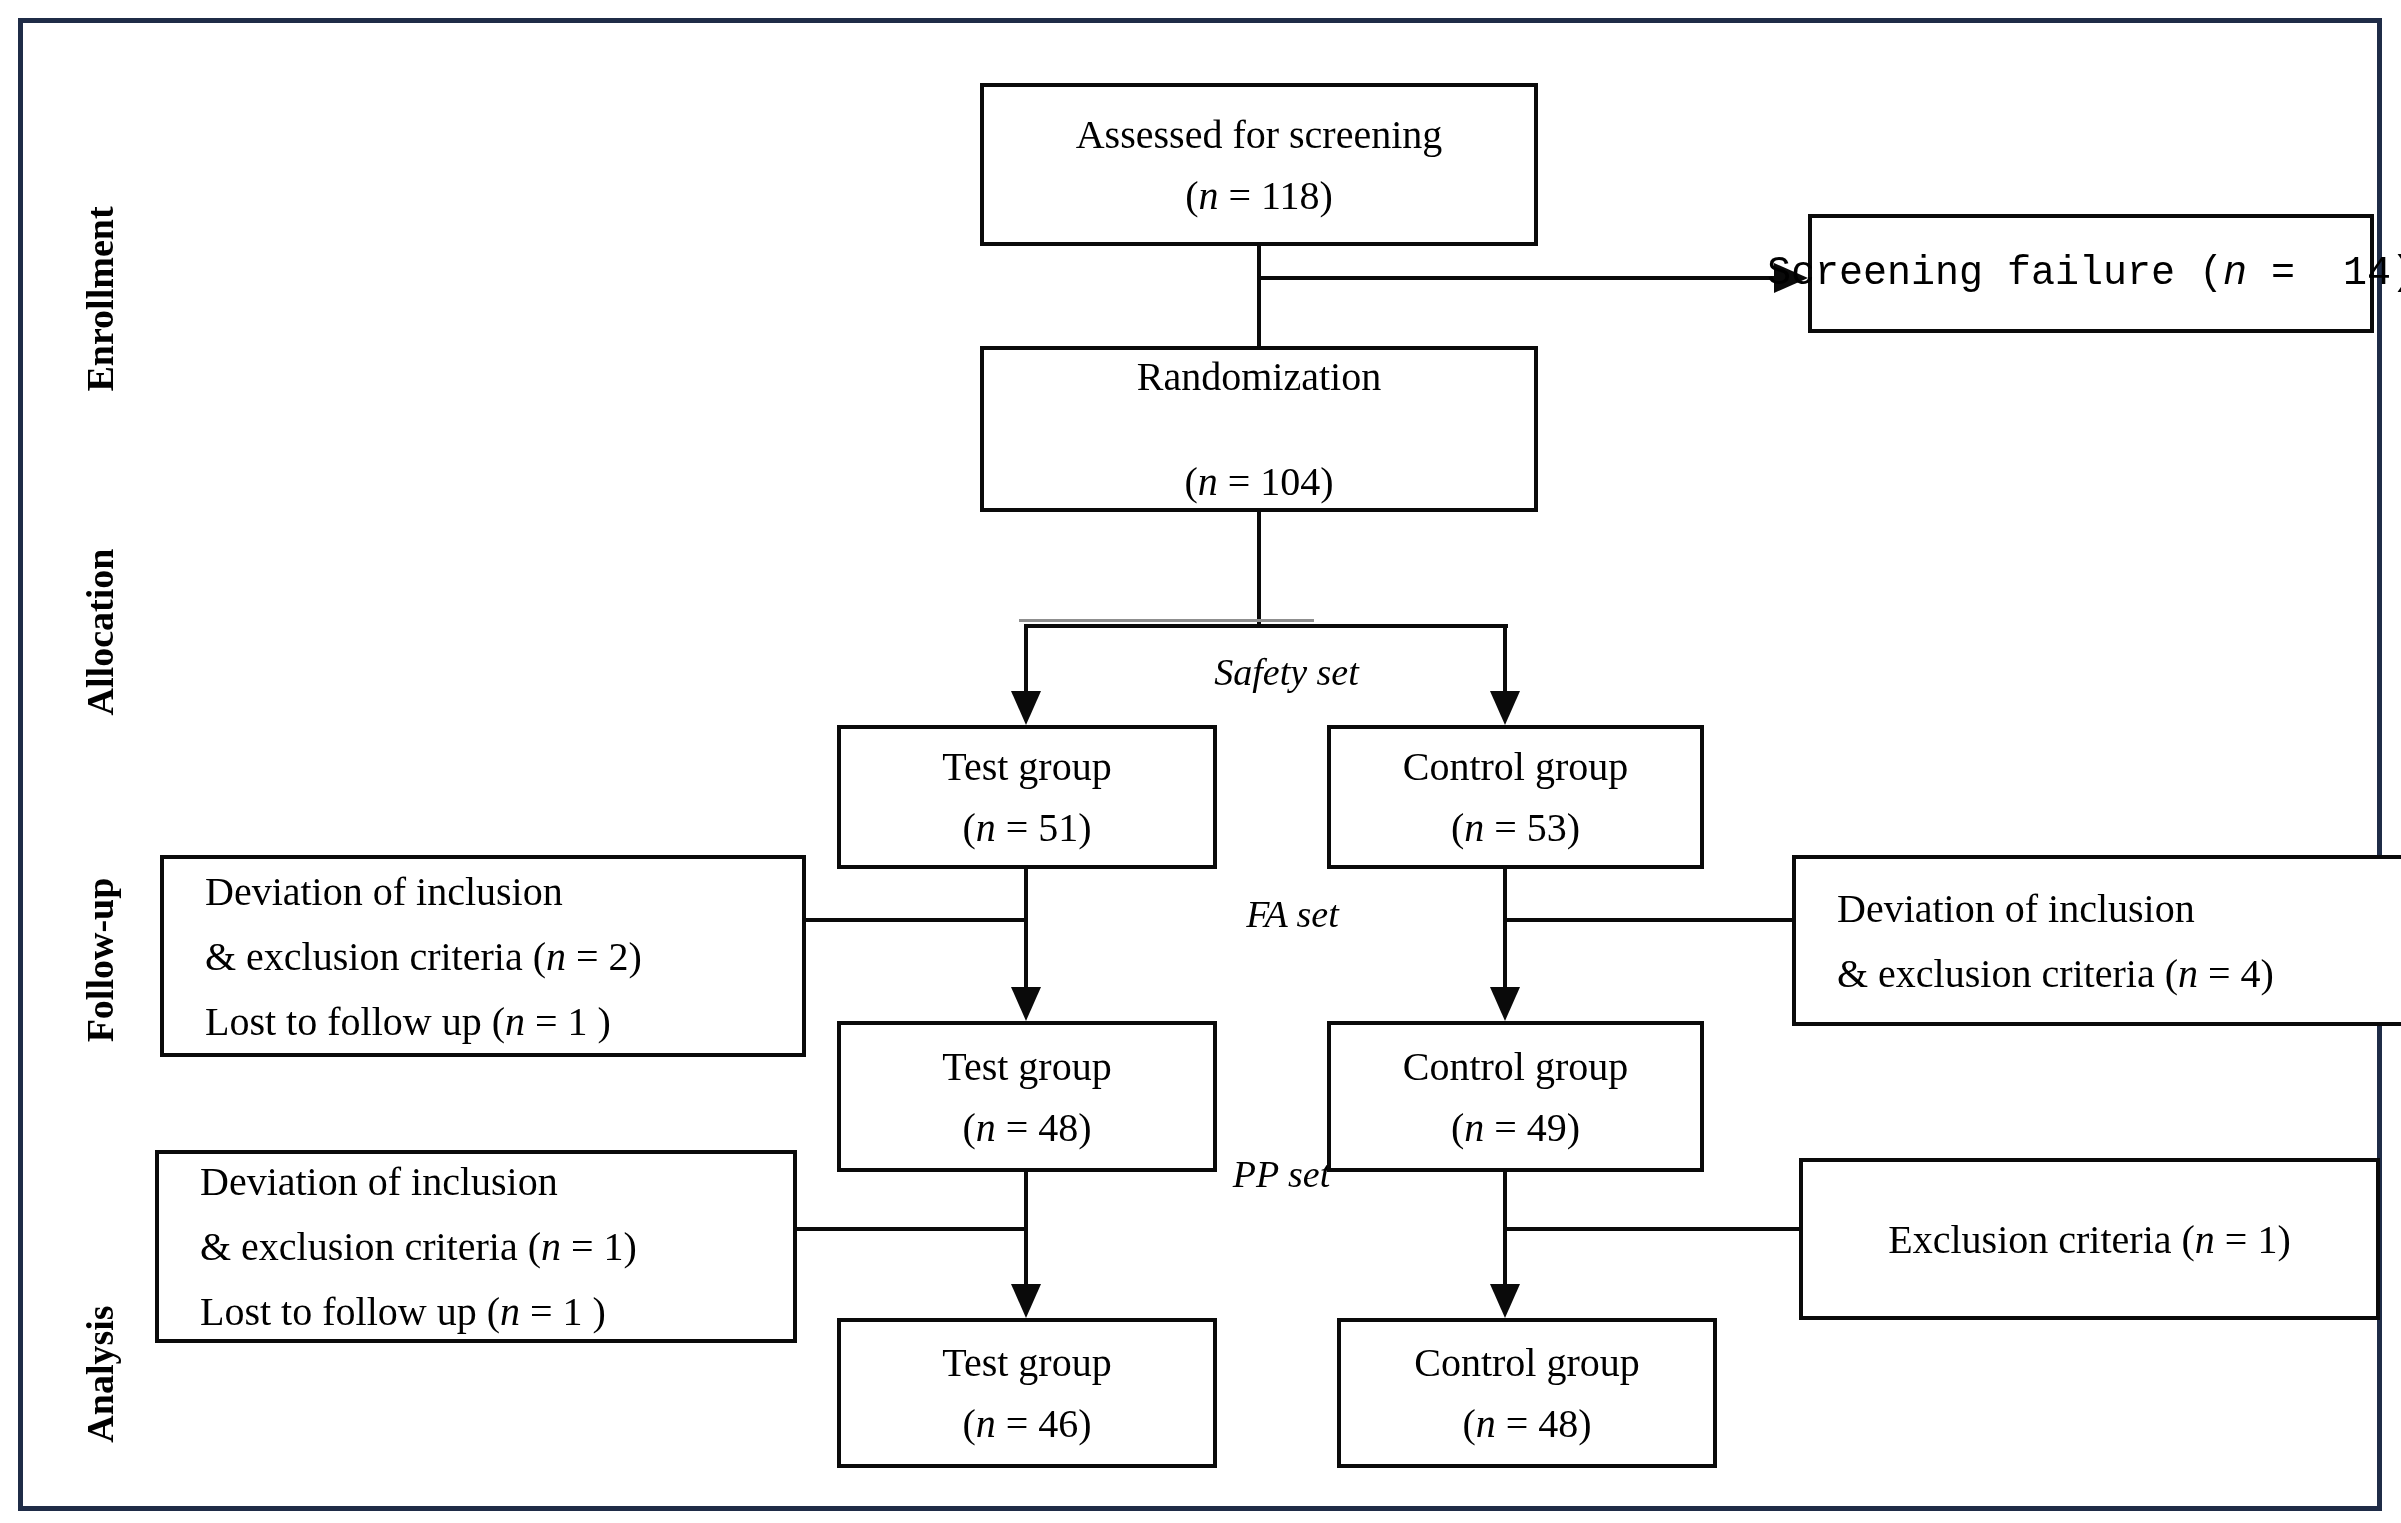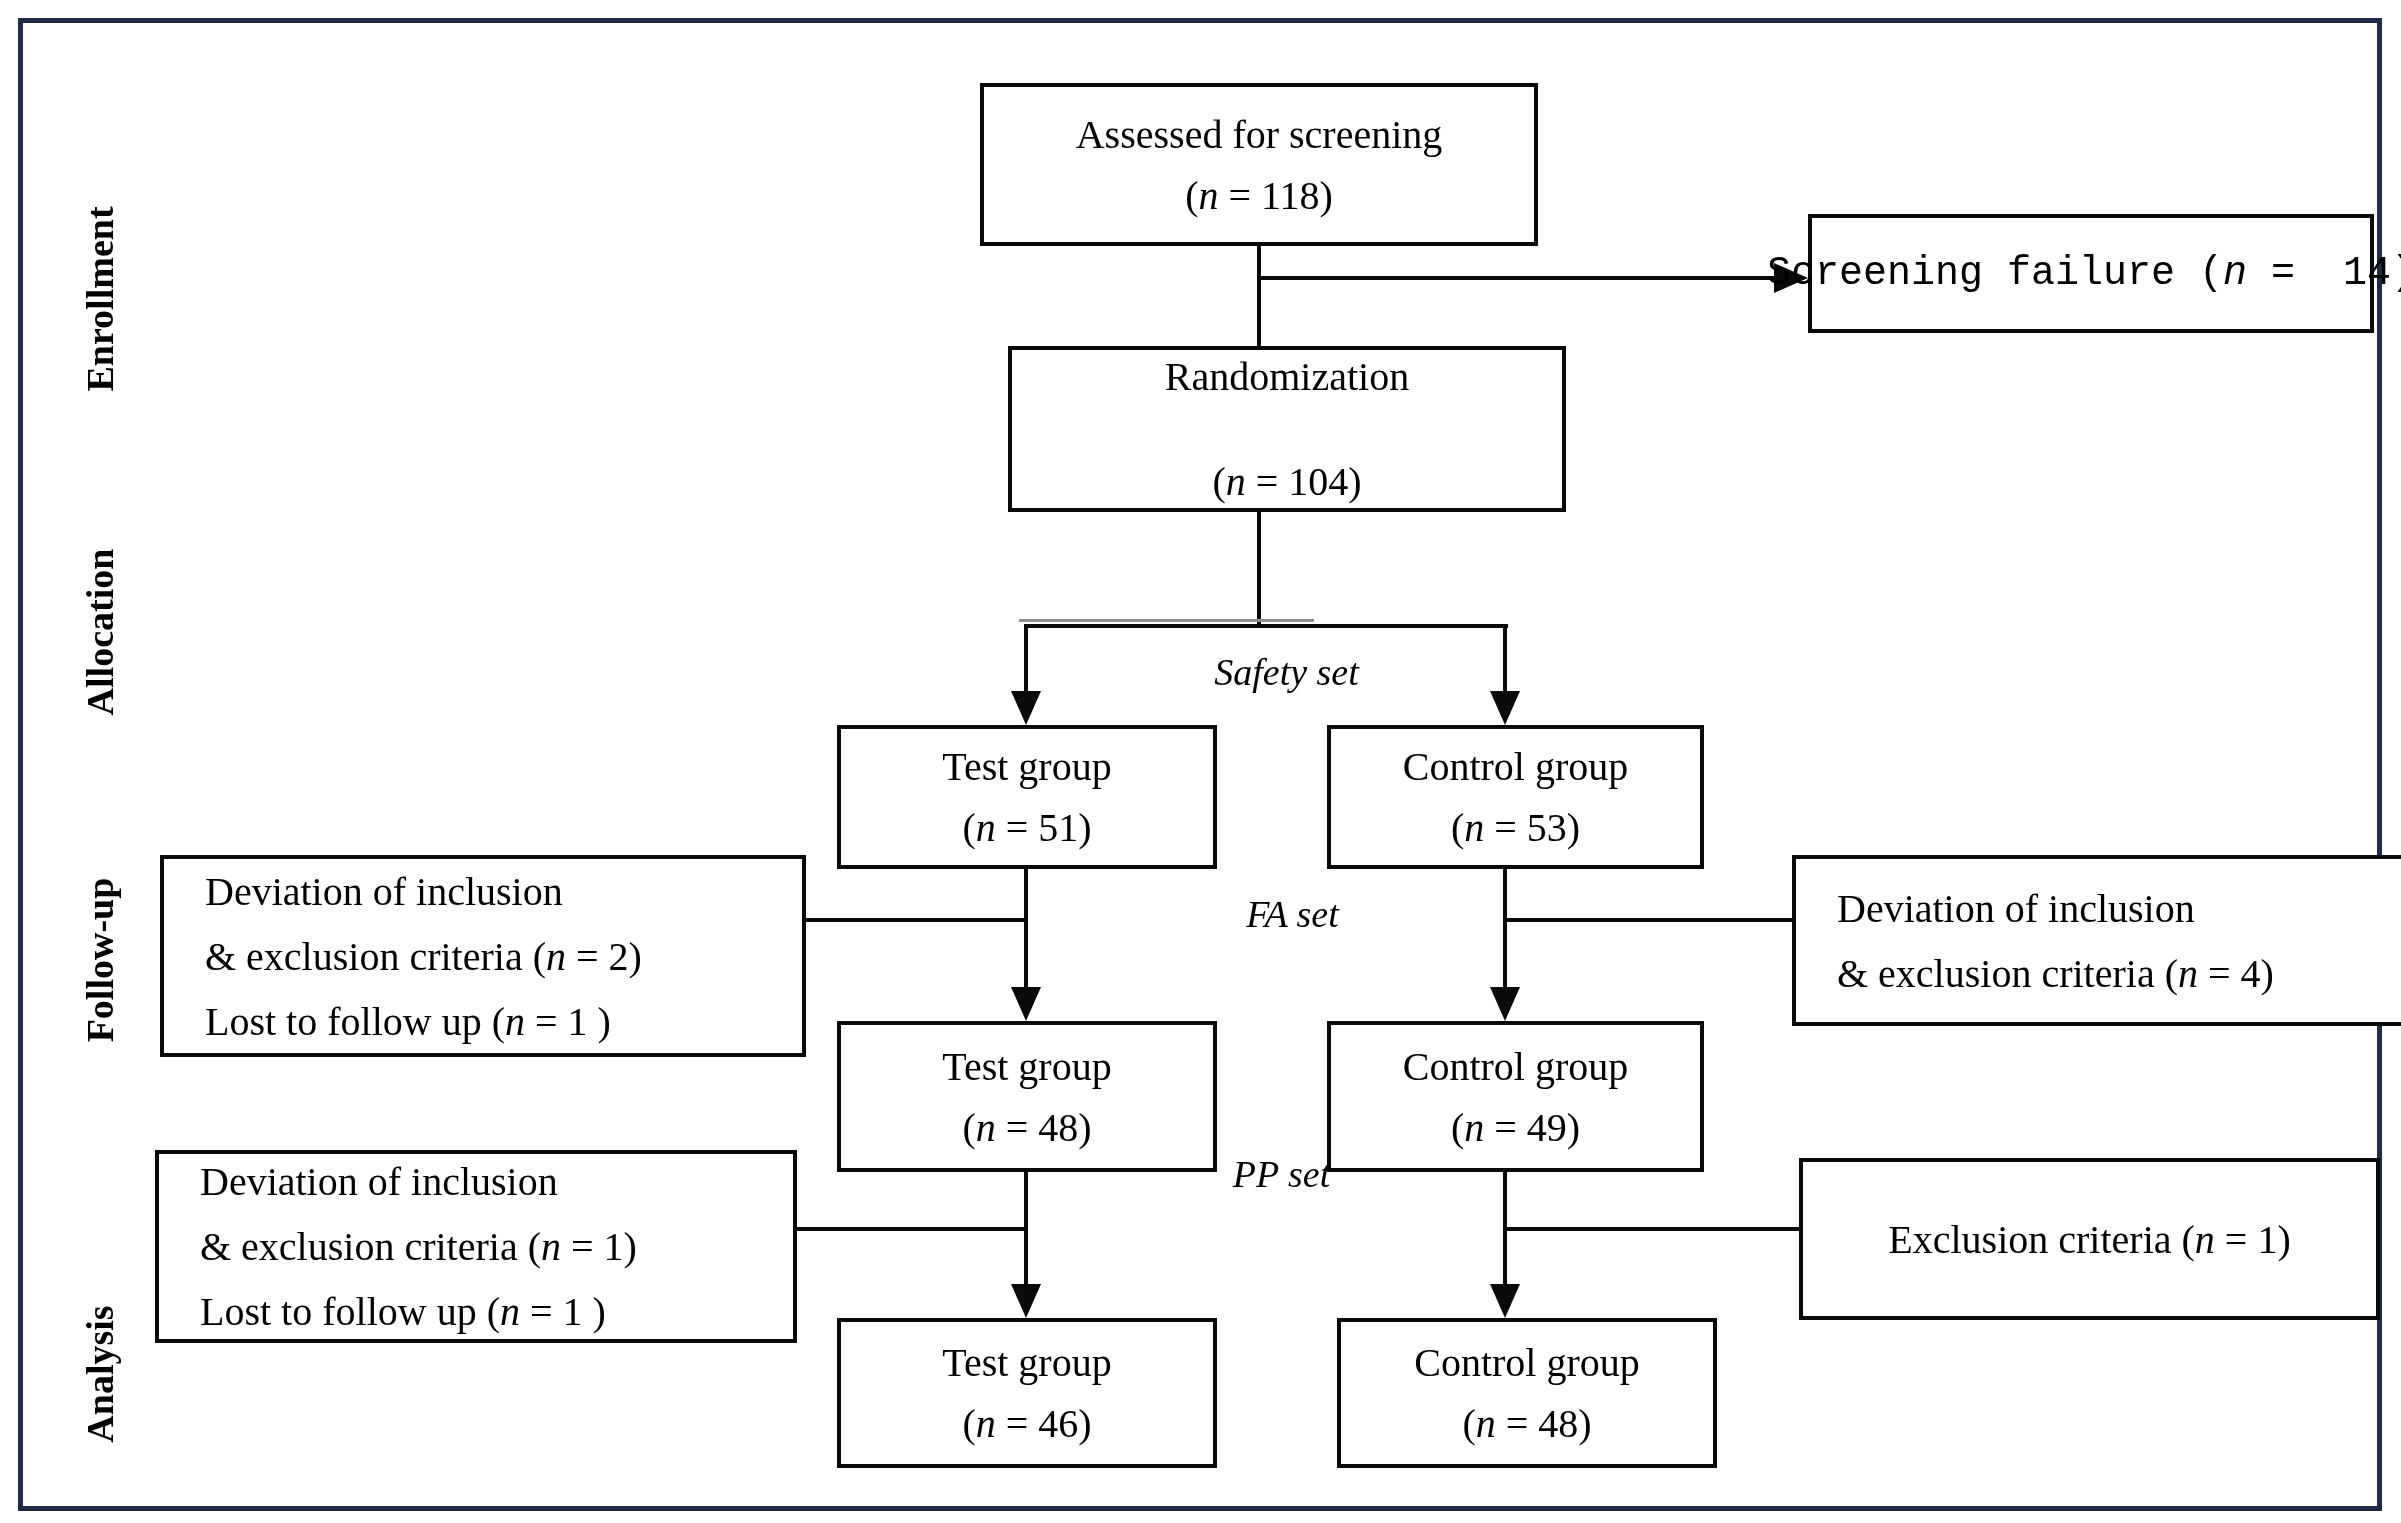--- a/index.html
+++ b/index.html
@@ -13,21 +13,21 @@
   }
   
   .box{
     position:absolute;border:4.4px solid #0a0a0a;background:#ffffff;
     display:flex;flex-direction:column;justify-content:center;align-items:center;
     text-align:center;font-size:40px;line-height:61px;white-space:nowrap;
   }
   .box.align-left{align-items:flex-start;text-align:center;padding-left:41px;line-height:65px;}
   #box-assessed      {left:980px;top:83px;  width:550px;height:155px;}
   #box-screenfail    {left:1808px;top:214px; width:558px;height:111px;font-family:Liberation Mono, monospace;}
-  #box-randomization {left:1008px;top:346px; width:550px;height:158px;gap:44px;}
+  #box-randomization {left:980px;top:346px; width:550px;height:158px;gap:44px;}
   #box-test51        {left:837px;top:725px; width:372px;height:136px;}
   #box-control53     {left:1327px;top:725px; width:369px;height:136px;}
   #box-devleft1      {left:160px; top:855px;width:597px;height:194px;}
   #box-devright1     {left:1792px;top:855px;width:570px;height:163px;}
   #box-test48        {left:837px;top:1021px;width:372px;height:143px;}
   #box-control49     {left:1327px;top:1021px;width:369px;height:143px;}
   #box-devleft2      {left:155px; top:1150px;width:593px;height:185px;}
   #box-exclusion     {left:1799px;top:1158px;width:573px;height:154px;}
   #box-test46        {left:837px;top:1318px;width:372px;height:142px;}
   #box-control48     {left:1337px;top:1318px;width:372px;height:142px;}

